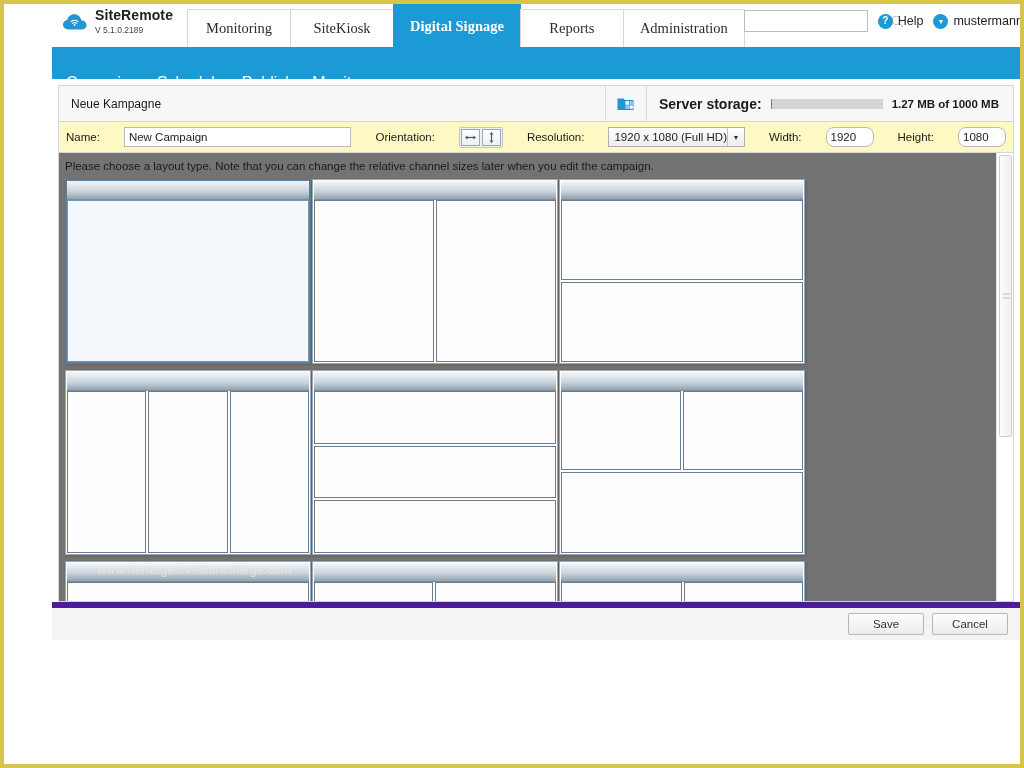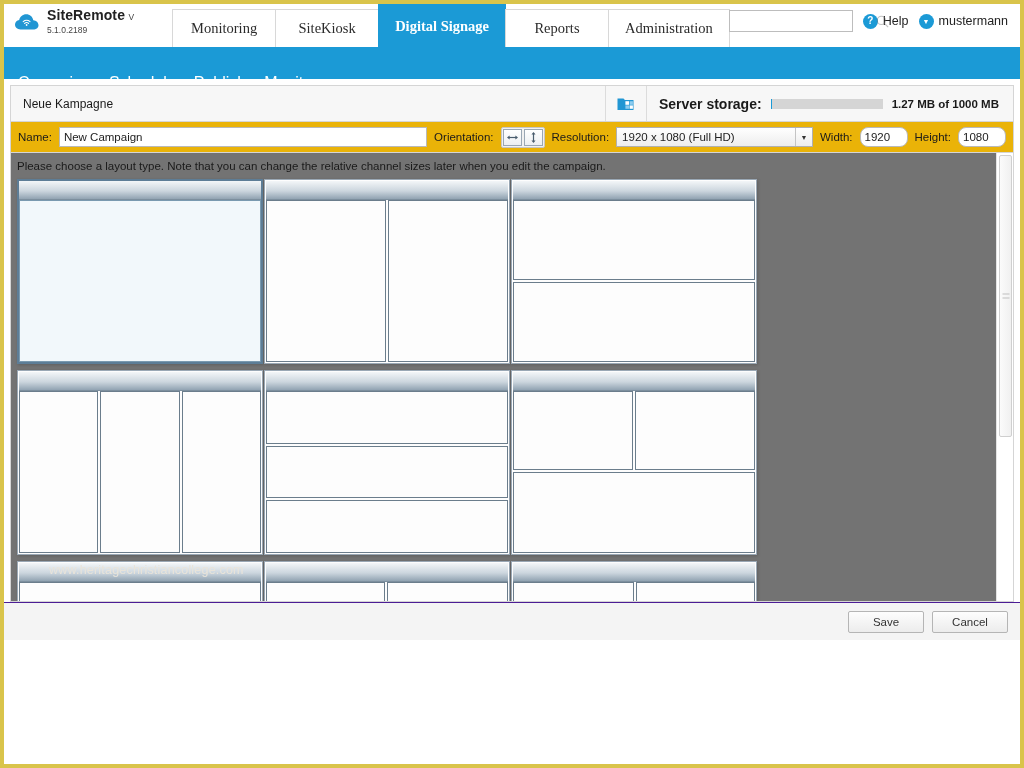--- a/index.html
+++ b/index.html
@@ -15,20 +15,21 @@
     color: #222;
   }
 
   #app {
     width: 1016px;
     height: 636px;
     display: flex;
     flex-direction: column;
     background: #ffffff;
     position: relative;
+    padding-left: 48px;
   }
 
   
   .topbar {
     height: 43px;
     background: #ffffff;
     display: flex;
     align-items: flex-end;
     position: relative;
     flex: 0 0 auto;
@@ -206,24 +207,24 @@
     left: 0; top: 0; bottom: 0;
     background: #1b9ad6;
   }
   .storage-value { font-size: 11.5px; font-weight: bold; color: #1a1a1a; white-space: nowrap; }
 
   
   .form-strip {
     height: 31px;
     border: 1px solid #d5d5d5;
     border-top: none;
-    background: #eab308;
-    display: flex;
-    align-items: center;
-    gap: 7px;
+    background: #fef9c3;
+    display: flex;
+    align-items: center;
+    gap: 24px;
     padding: 0 7px;
     flex: 0 0 auto;
   }
   .lbl { font-size: 11.5px; color: #1a1a1a; white-space: nowrap; }
   .txtinput {
     height: 20px;
     border: 1px solid #b9b9b9;
     background: #fff;
     font-size: 11.5px;
     font-family: "Liberation Sans", sans-serif;
@@ -391,21 +392,21 @@
     height: 5px;
     border-top: 1px solid #c0c0c0;
     border-bottom: 1px solid #c0c0c0;
   }
 
   
   .footer {
     height: 38px;
     flex: 0 0 auto;
     background: #f4f4f4;
-    border-top: 1px solid #4c1d95;
+    border-top: 6px solid #4c1d95;
     display: flex;
     align-items: center;
     justify-content: flex-end;
     gap: 8px;
     padding: 0 12px;
   }
   .btn {
     width: 76px;
     height: 22px;
     border: 1px solid #b5b5b5;

